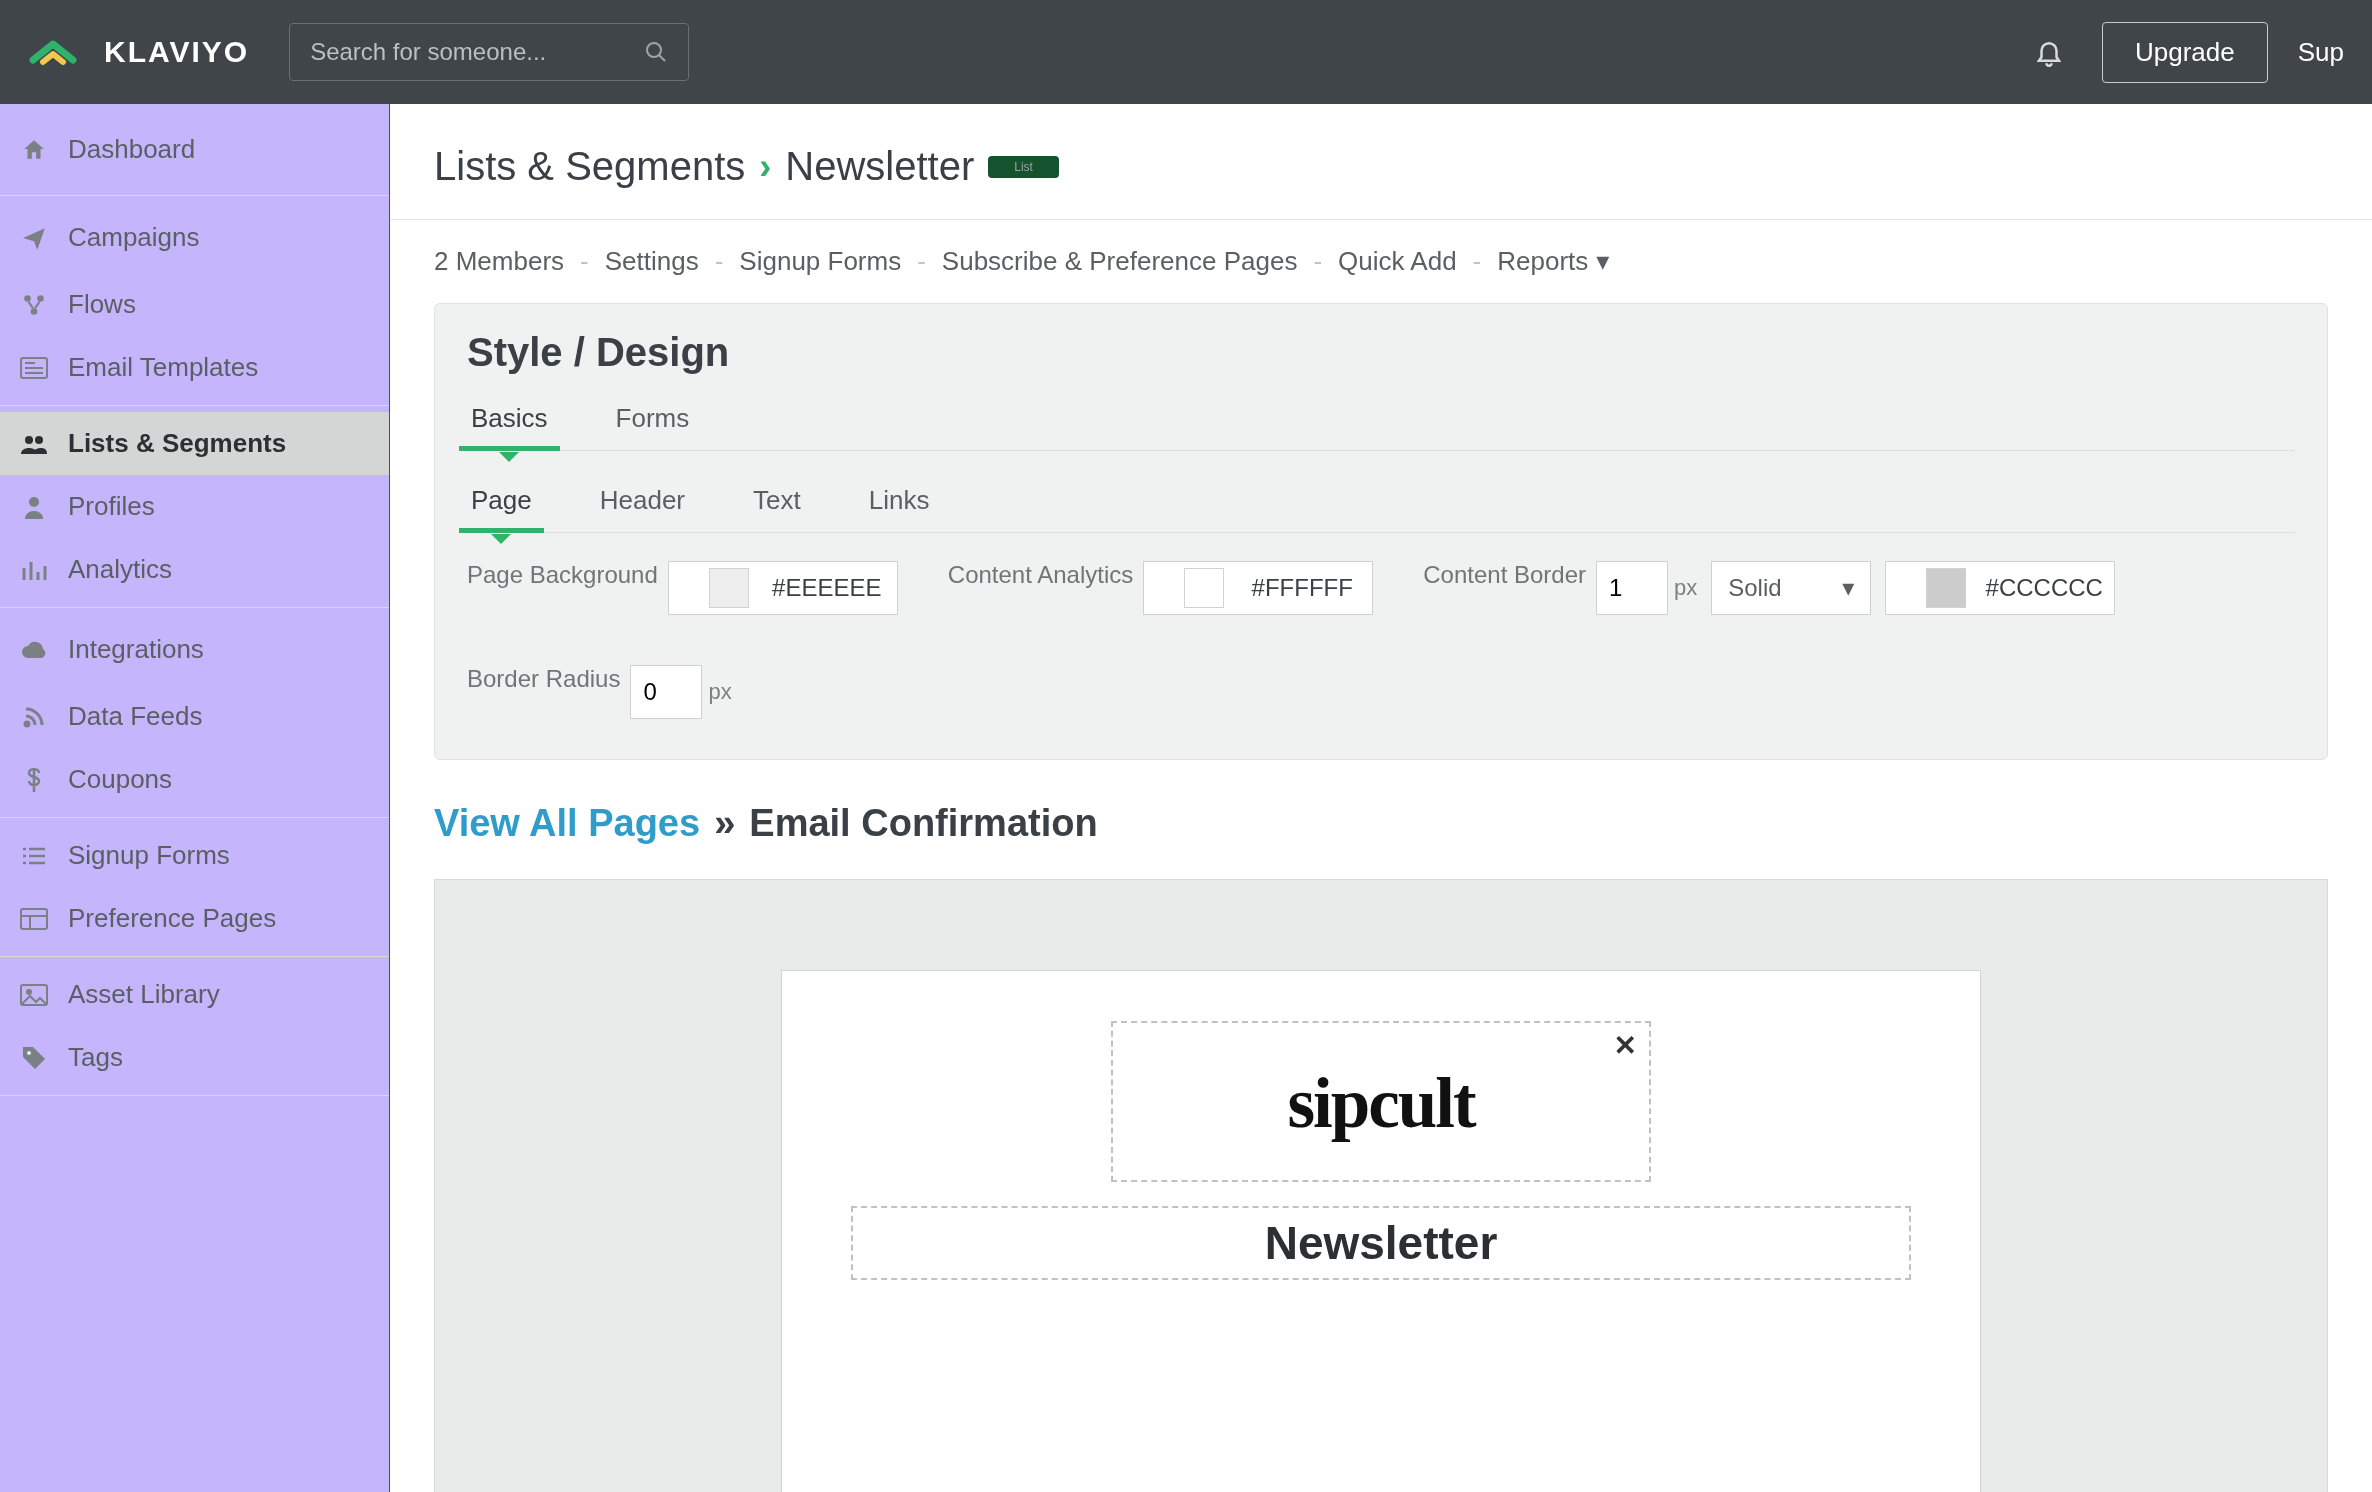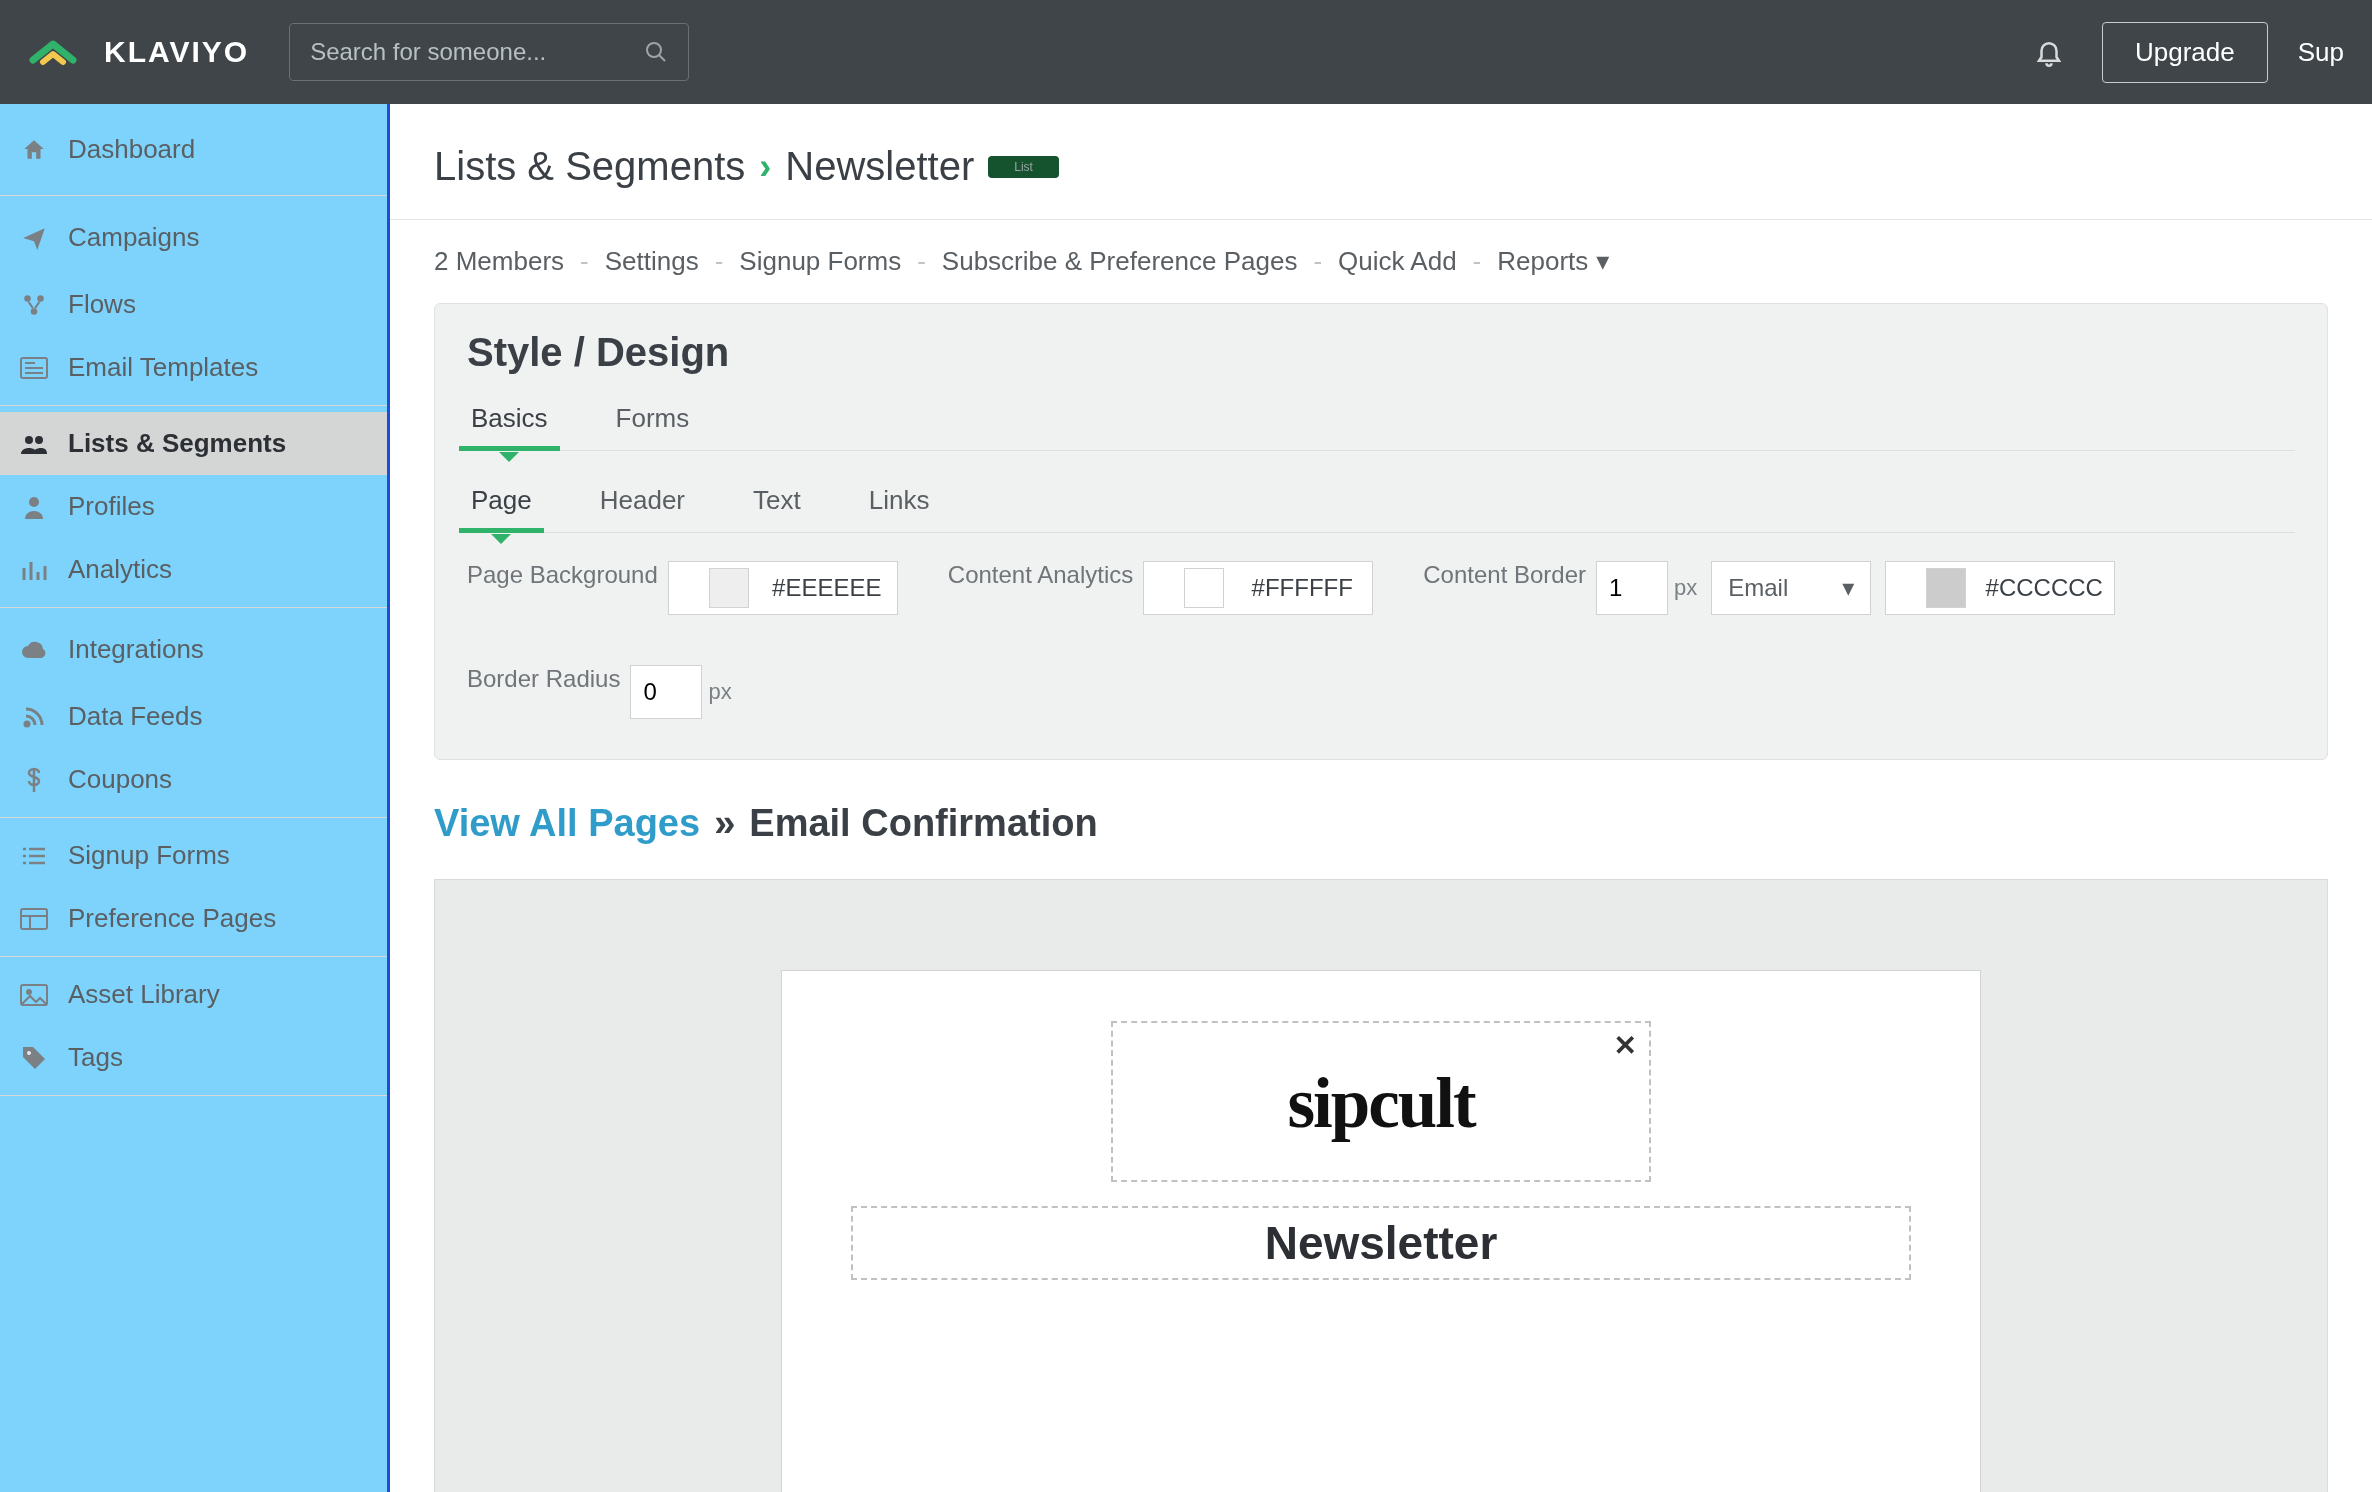--- a/index.html
+++ b/index.html
@@ -58,22 +58,22 @@
   border-radius: 4px;
   cursor: pointer;
   font-weight: 500;
   margin-right: 30px;
 }
 .sup-link { color:#fff; font-size:26px; }
 
 .app-body { display:flex; height: calc(100% - 104px); }
 .sidebar {
   width: 390px;
-  background: #7dd3fc;
-  border-right: 3px solid #1d4ed8;
+  background: #c4b5fd;
+  border-right: 1px solid #1d4ed8;
   overflow-y:auto;
 }
 .side-section { border-bottom: 1px solid #d7d8d8; padding: 6px 0; }
 .side-item {
   display:flex;
   align-items:center;
   gap: 18px;
   padding: 16px 18px;
   font-size: 26px;
   color: #5a5f63;
@@ -421,21 +421,21 @@
           </div>
         </div>
         <div class="field">
           <span class="field-label">Content Border</span>
           <div class="border-group">
             <div class="px-input">
               <input value="1" style="">
               <span class="unit">px</span>
             </div>
             <div class="select">
-              <span>Email</span>
+              <span>Solid</span>
               <span>▾</span>
             </div>
             <div class="color-input">
               <div class="swatch" style="background:#CCCCCC"></div>
               <input class="hex" value="#CCCCCC" style="">
             </div>
           </div>
         </div>
         <div class="field">
           <span class="field-label">Border Radius</span>

